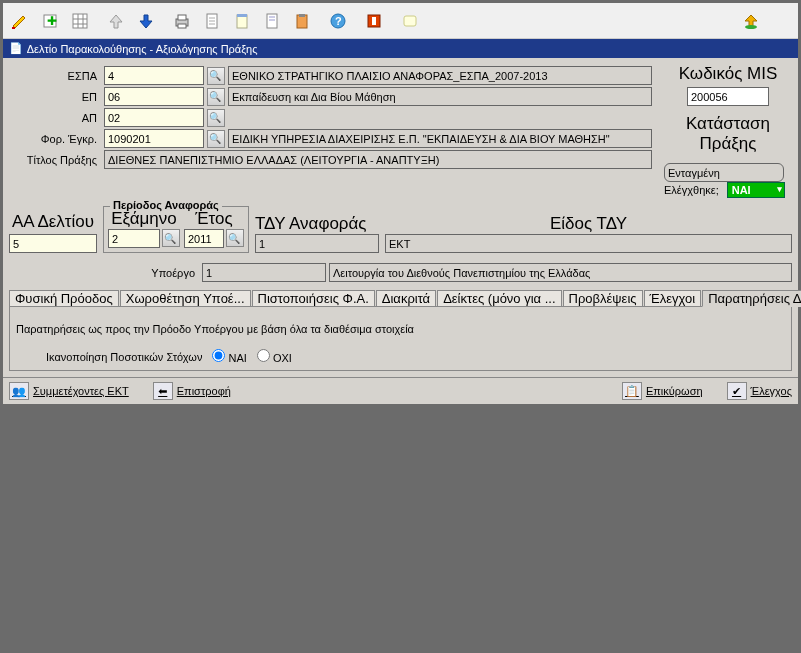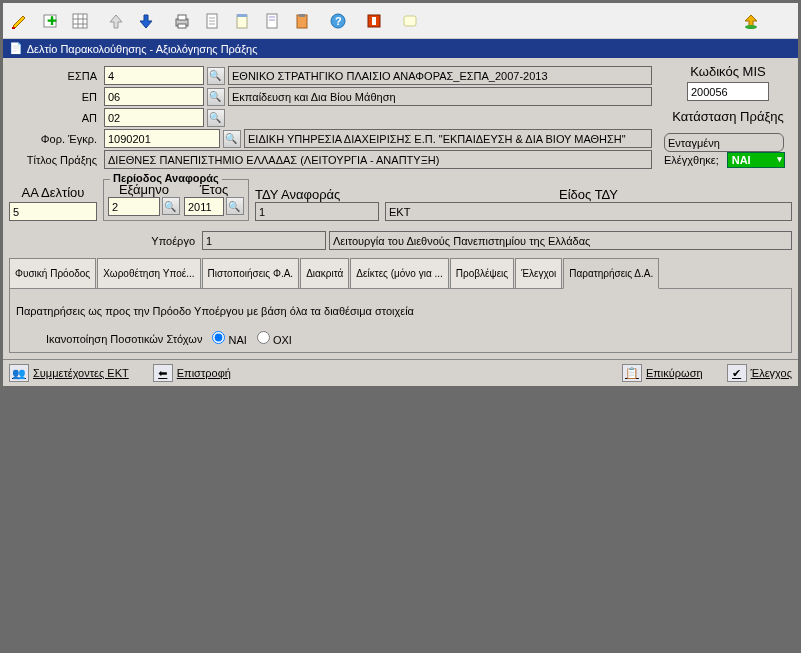--- a/index.html
+++ b/index.html
@@ -11,25 +11,25 @@
   .tb-spacer { flex: 1; }
   .window { margin: 0; }
   .win-title { background: #1e3a8a; color: #fff; font-size: 11px; padding: 3px 6px; display: flex; align-items: center; }
   .win-body { background: #d6d3ce; padding: 6px; }
   .form-row { display: flex; align-items: center; margin: 2px 0; gap: 3px; }
   .lbl { font-size: 11px; text-align: right; padding-right: 4px; }
   .inp { height: 19px; border: 1px solid #666; background: #fdfde6; font-size: 11px; padding: 1px 3px; }
   .inp-ro { background: #d6d3ce; }
   .btn-lookup { width: 18px; height: 18px; border: 1px solid #888; background: linear-gradient(#f0f0f0,#d0d0d0); display:flex; align-items:center; justify-content:center; font-size:10px; cursor:pointer;}
   .right-col { }
-  .box-label { font-size:13px; text-align:center;}
+  .box-label { font-size:17px; text-align:center;}
   .fieldset { border: 1px solid #888; padding: 2px 4px 4px 4px; position: relative; margin-top:4px;}
   .fieldset-legend { position:absolute; top:-8px; left:6px; background:#d6d3ce; padding:0 3px; font-size:11px; font-weight:bold;}
   .tabs { display:flex; background:#d6d3ce; border-bottom:1px solid #888; margin-top:8px; flex-wrap:nowrap;}
-  .tab { border:1px solid #888; border-bottom:none; background:#e8e5e0; padding:9px 5px; font-size:10px; margin-right:1px; cursor:pointer; white-space:nowrap;text-align:center;}
+  .tab { border:1px solid #888; border-bottom:none; background:#e8e5e0; padding:0 5px; font-size:13px; margin-right:1px; cursor:pointer; white-space:nowrap;text-align:center;}
   .tab.active { background:#d6d3ce; font-weight:normal; border-bottom:1px solid #d6d3ce; margin-bottom:-1px;}
   .tab-body { border:1px solid #888; border-top:none; background:#d6d3ce; padding:6px;}
   .obs-label { font-size:11px; margin:10px 0 3px 0;}
   .textarea-box { border:2px inset #ccc; background:#fff; height:200px; overflow:auto;}
   .textarea-hl { background:#0000cc; color:#fff; padding:4px 6px; font-size:11px; line-height:1.4;}
   .radio-row { margin-top:14px; font-size:11px; display:flex; align-items:center; gap:10px; padding-left:30px;}
   .footer { background:#d6d3ce; border-top:1px solid #888; padding:4px 6px; display:flex; align-items:center; gap:24px;}
   .flink { display:flex; align-items:center; gap:4px; font-size:11px; color:#000; cursor:pointer; text-decoration:underline;}
   .flink .ficon { width:20px; height:18px; border:1px solid #888; background:#e8e8f0; display:flex; align-items:center; justify-content:center; text-decoration:none;}
   .status-chip { background:#00b800; color:#fff; border:1px solid #064; font-weight:bold; padding:1px 4px; font-size:11px; width:58px; display:inline-block; position:relative;}
@@ -158,21 +158,21 @@
             <button class="btn-lookup">🔍</button>
             <input class="inp inp-ro" style="flex: 1 1 0%;" readonly="" value="Εκπαίδευση και Δια Βίου Μάθηση">
           </div>
           <div class="form-row">
             <span class="lbl" style="width:92px">ΑΠ</span>
             <input class="inp" style="width: 100px;" value="02">
             <button class="btn-lookup">🔍</button>
           </div>
           <div class="form-row">
             <span class="lbl" style="width:92px">Φορ. Έγκρ.</span>
-            <input class="inp" style="width: 116px;" value="1090201">
+            <input class="inp" style="width: 100px;" value="1090201">
             <button class="btn-lookup">🔍</button>
             <input class="inp inp-ro" style="flex: 1 1 0%;" readonly="" value="ΕΙΔΙΚΗ ΥΠΗΡΕΣΙΑ ΔΙΑΧΕΙΡΙΣΗΣ Ε.Π. &quot;ΕΚΠΑΙΔΕΥΣΗ &amp; ΔΙΑ ΒΙΟΥ ΜΑΘΗΣΗ&quot;">
           </div>
           <div class="form-row">
             <span class="lbl" style="width:92px">Τίτλος Πράξης</span>
             <input class="inp inp-ro" style="flex: 1 1 0%;" readonly="" value="ΔΙΕΘΝΕΣ ΠΑΝΕΠΙΣΤΗΜΙΟ ΕΛΛΑΔΑΣ (ΛΕΙΤΟΥΡΓΙΑ - ΑΝΑΠΤΥΞΗ)">
           </div>
         </div>
         <div class="right-col" style="width:128px;">
           <div class="box-label">Κωδικός MIS</div>

